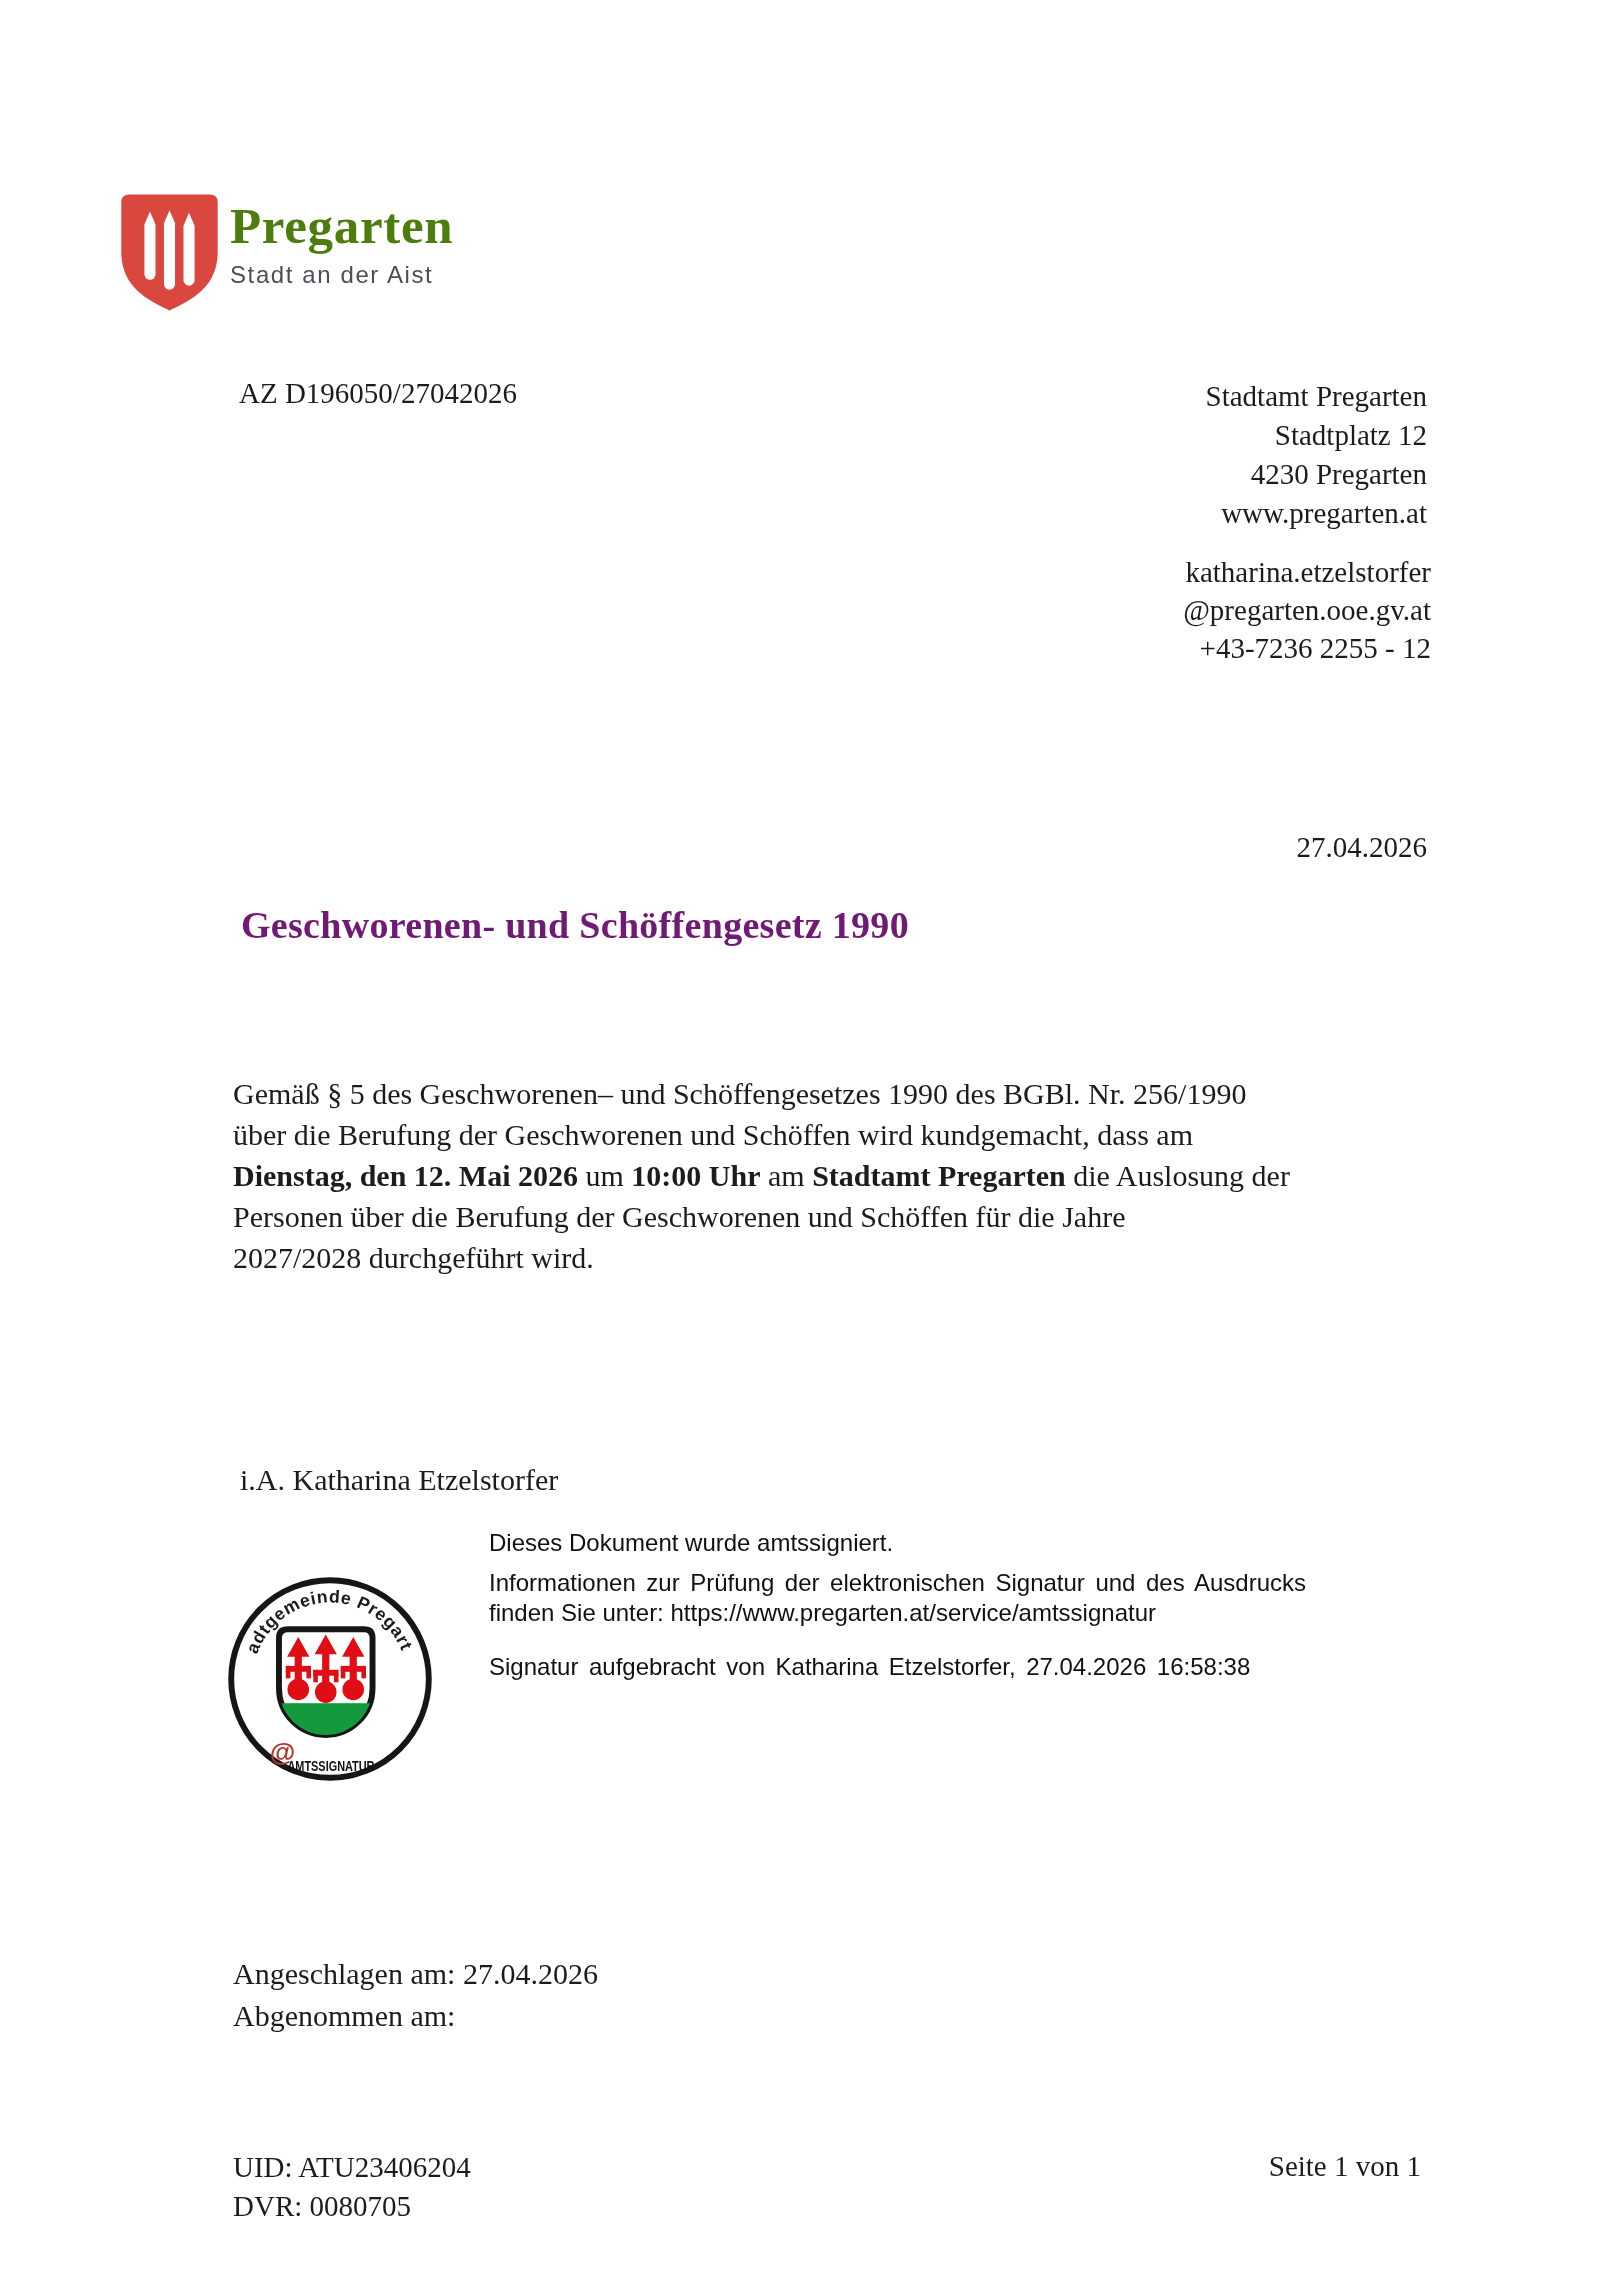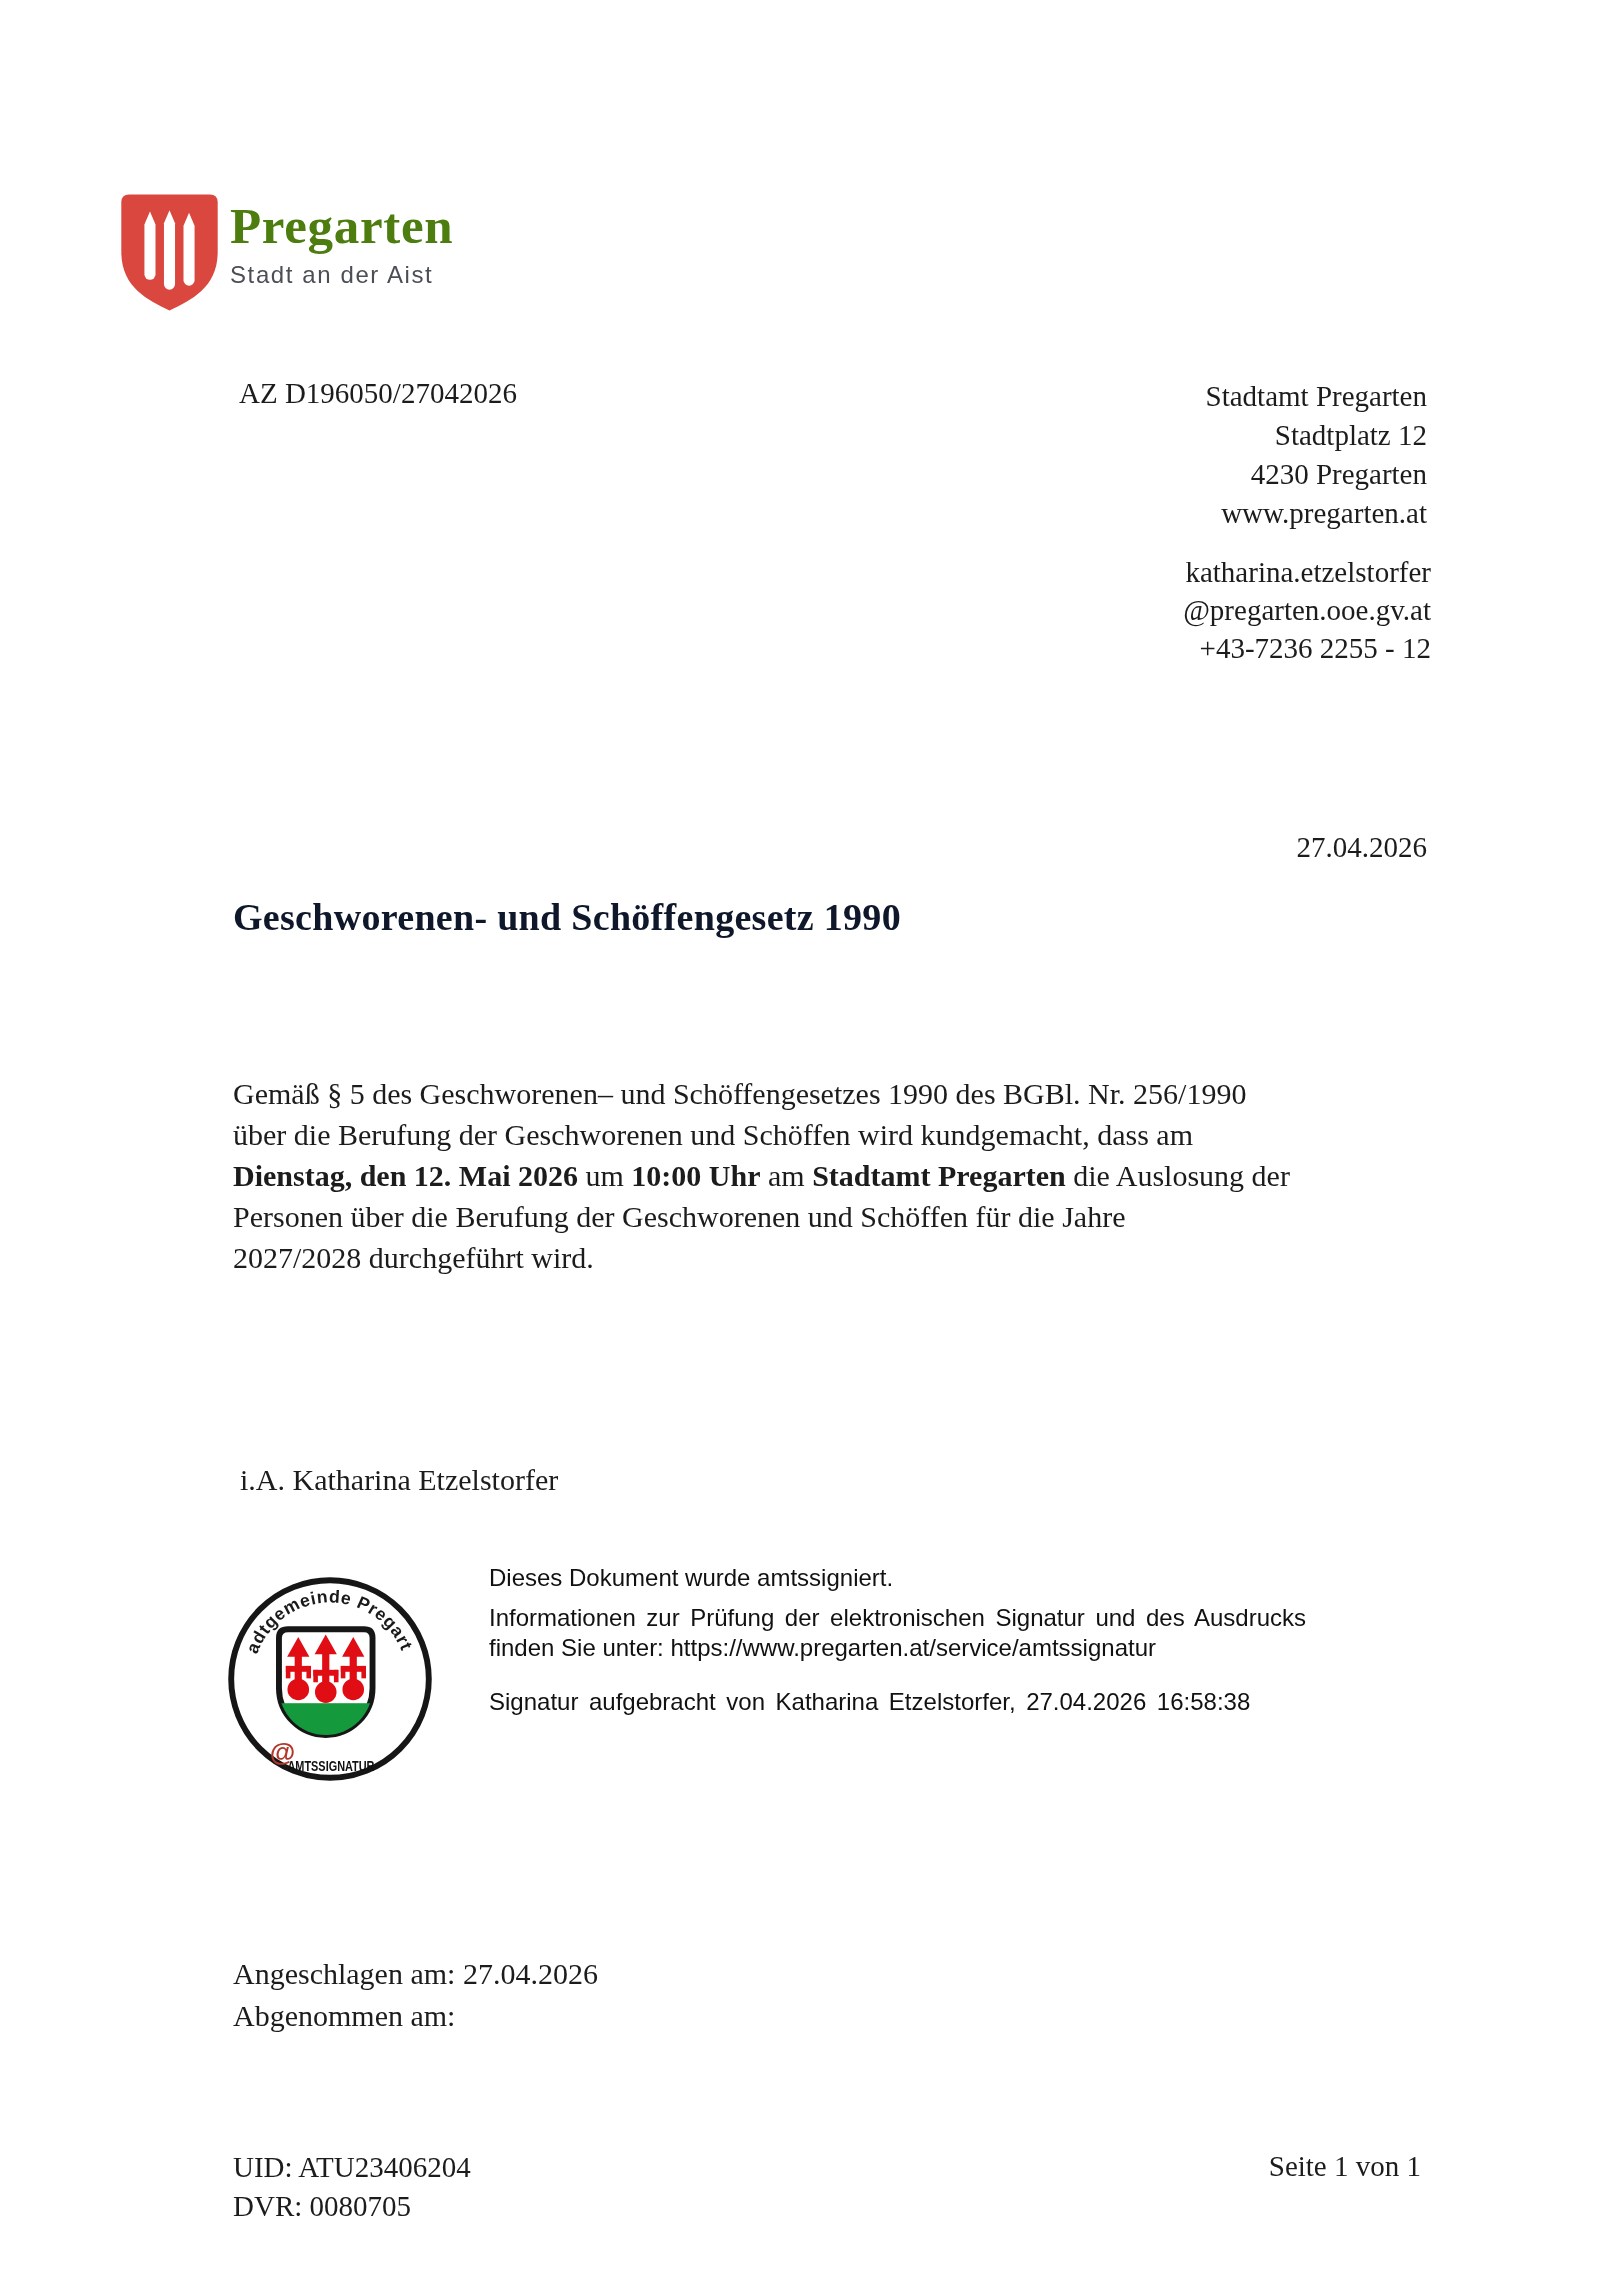--- a/index.html
+++ b/index.html
@@ -14,31 +14,31 @@
   .brand{font-family:"Liberation Serif","DejaVu Serif",serif;font-weight:bold;
          font-size:51px;line-height:63px;color:#4d7c0f;letter-spacing:0.7px;}
   .tagline{font-family:"Liberation Sans","DejaVu Sans",sans-serif;font-size:24px;
            line-height:34px;color:#4b4f55;letter-spacing:1.6px;}
 
   .az{left:239px;top:377px;font-size:29px;}
   .addr{right:195px;top:377px;text-align:right;font-size:29px;line-height:39px;}
   .contact{right:191px;top:553px;text-align:right;font-size:29px;line-height:38px;}
   .date{right:195px;top:831px;font-size:29px;}
 
-  .title{left:233px;top:895px;font-size:38px;font-weight:bold;color:#0f172a;margin:0;letter-spacing:0.3px;}
+  .title{left:233px;top:895px;font-size:38px;font-weight:bold;color:#701a75;margin:8px;letter-spacing:0.3px;}
 
   .body-par{left:233px;top:1073px;width:1184px;font-size:30px;line-height:41px;white-space:pre-line;}
   .body-par b{font-weight:bold;}
 
   .greeting{left:233px;top:1338px;font-size:30px;line-height:42px;}
   .signer{left:240px;top:1463px;font-size:30px;}
 
   .seal{position:absolute;left:224px;top:1573px;}
 
-  .signote{left:489px;top:1563px;font-size:24px;line-height:30px;}
+  .signote{left:489px;top:1528px;font-size:24px;line-height:30px;}
   .signote .gap1{margin-top:10px;}
   .signote .gap2{margin-top:23.6px;}
   .spread{word-spacing:3.9px;}
 
   .posted{left:233px;top:1953px;font-size:30px;line-height:42px;}
   .f-left{left:233px;top:2148px;font-size:29px;line-height:39px;}
   .f-right{right:201px;top:2150px;font-size:29px;}
 </style>
 </head>
 <body>

